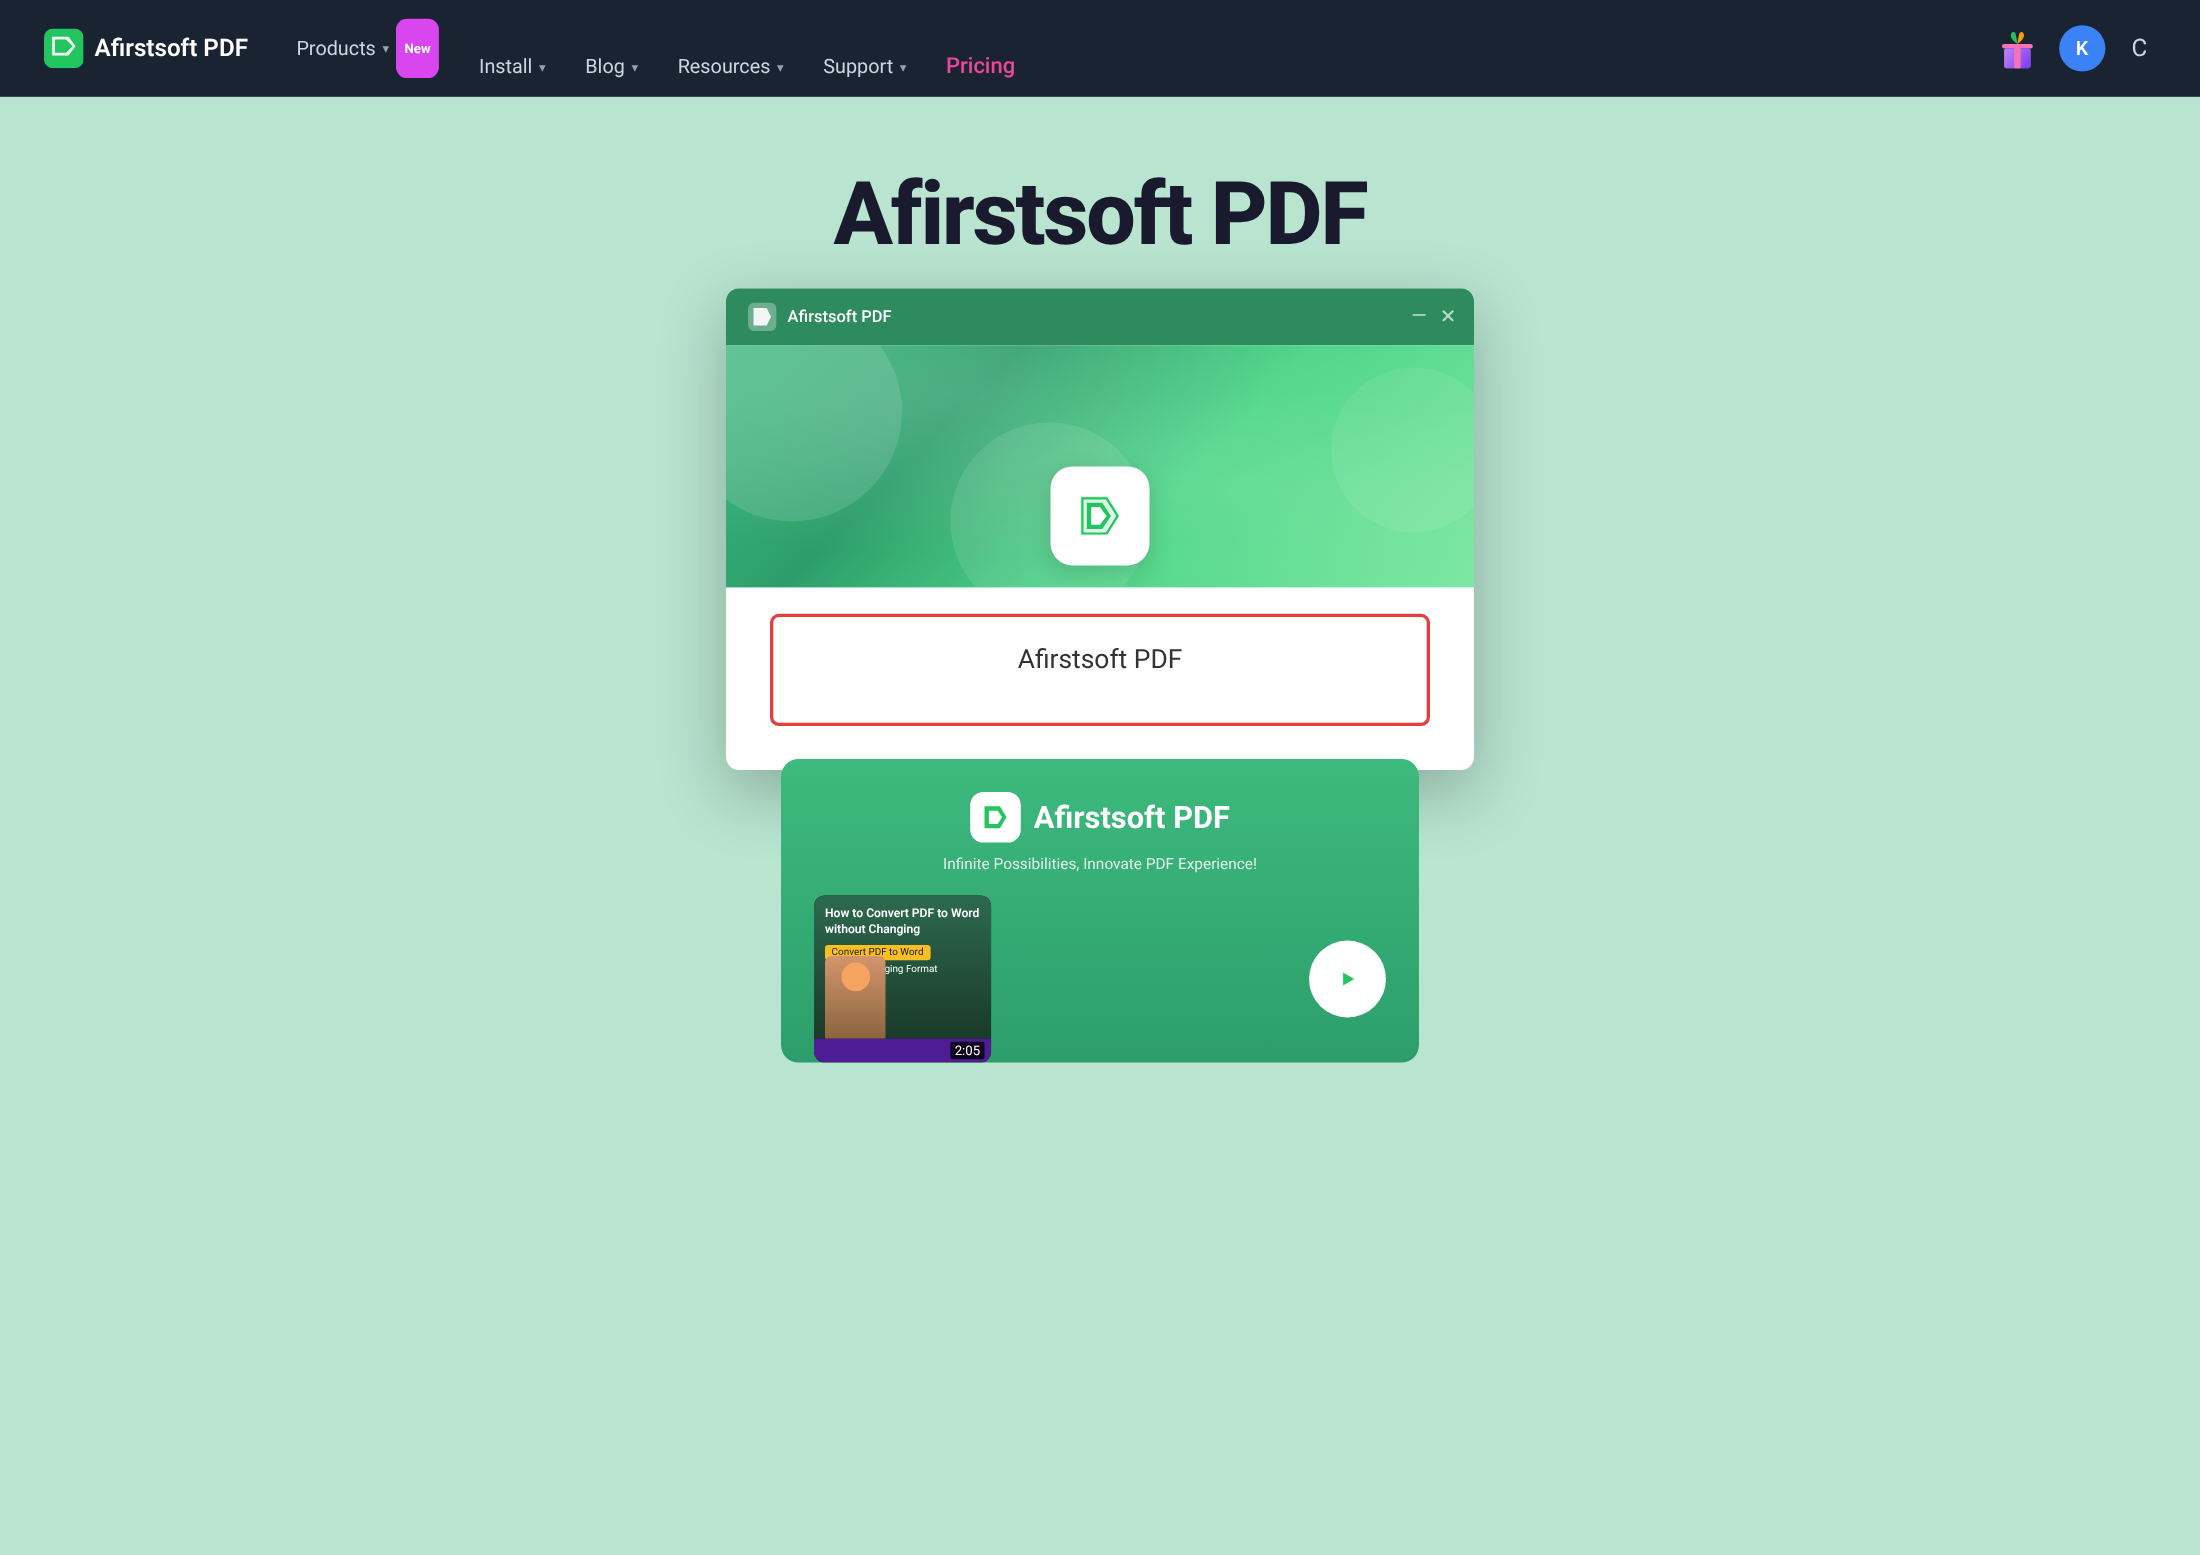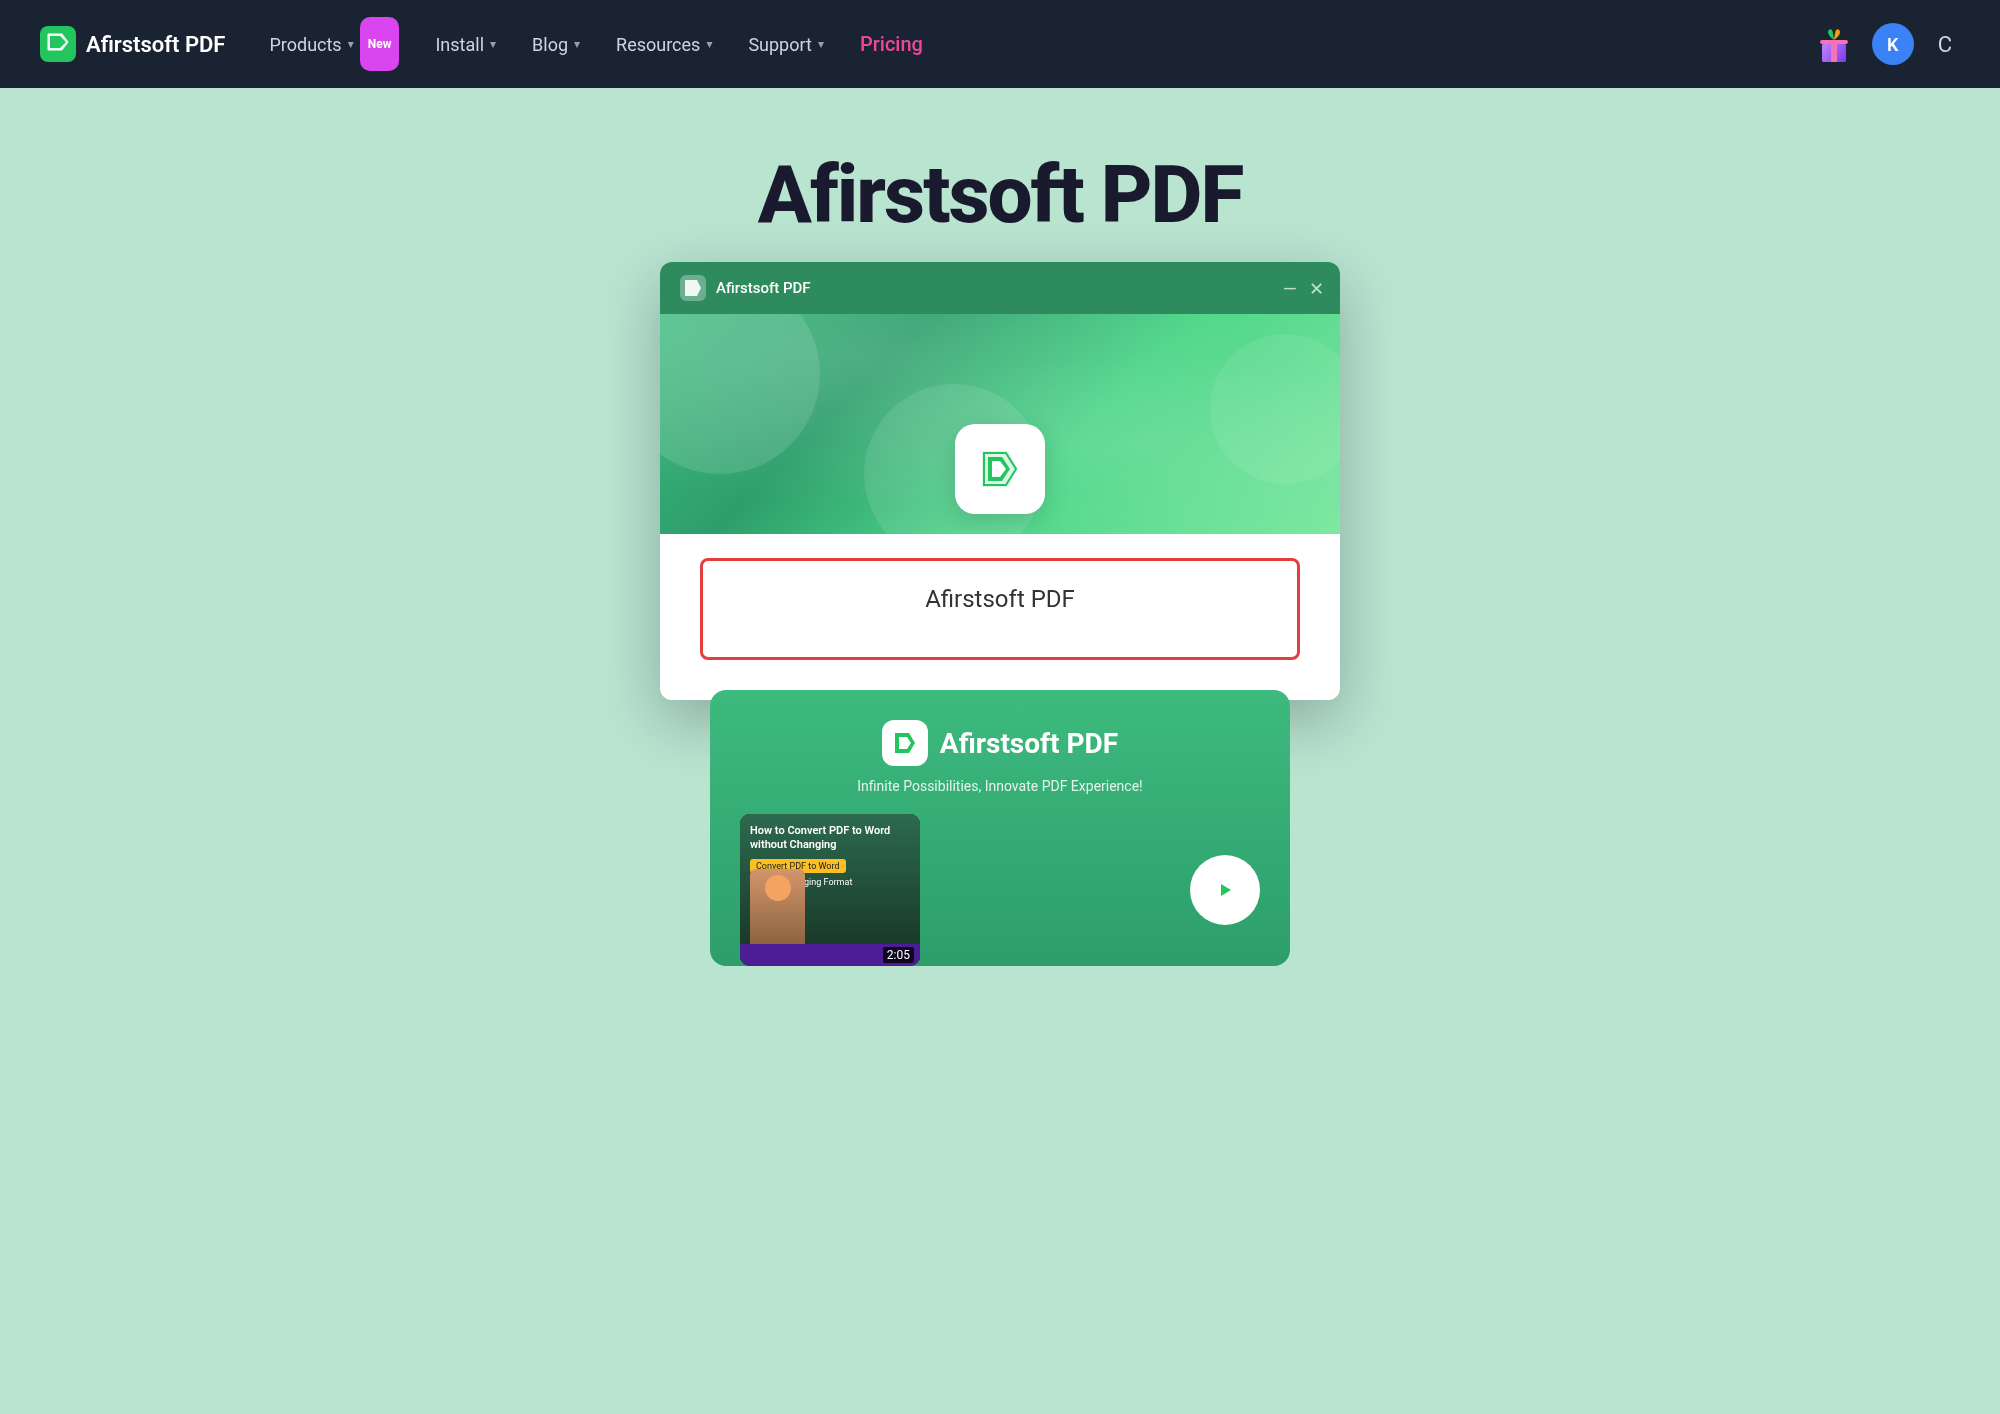--- a/index.html
+++ b/index.html
@@ -33,21 +33,21 @@
       height: 36px;
     }
     .nav-logo-text {
       color: white;
       font-size: 22px;
       font-weight: 600;
       white-space: nowrap;
     }
     .nav-items {
       display: flex;
-      align-items: center;
+      align-items: flex-end;
       gap: 4px;
       flex: 1;
     }
     .nav-item {
       color: #ccd6e0;
       font-size: 18px;
       padding: 8px 16px;
       cursor: pointer;
       display: flex;
       align-items: center;
@@ -295,21 +295,21 @@
       font-size: 14px;
       text-align: center;
       margin-bottom: 20px;
     }
     .video-content-area {
       display: flex;
       align-items: center;
       gap: 16px;
     }
     .video-thumbnail {
-      width: 180px;
+      width: 161px;
       background: #1a1a1a;
       border-radius: 10px;
       overflow: hidden;
       flex-shrink: 0;
       position: relative;
     }
     .video-thumb-inner {
       width: 100%;
       height: 130px;
       background: linear-gradient(180deg, #2d6a4f 0%, #1a3a2a 100%);

